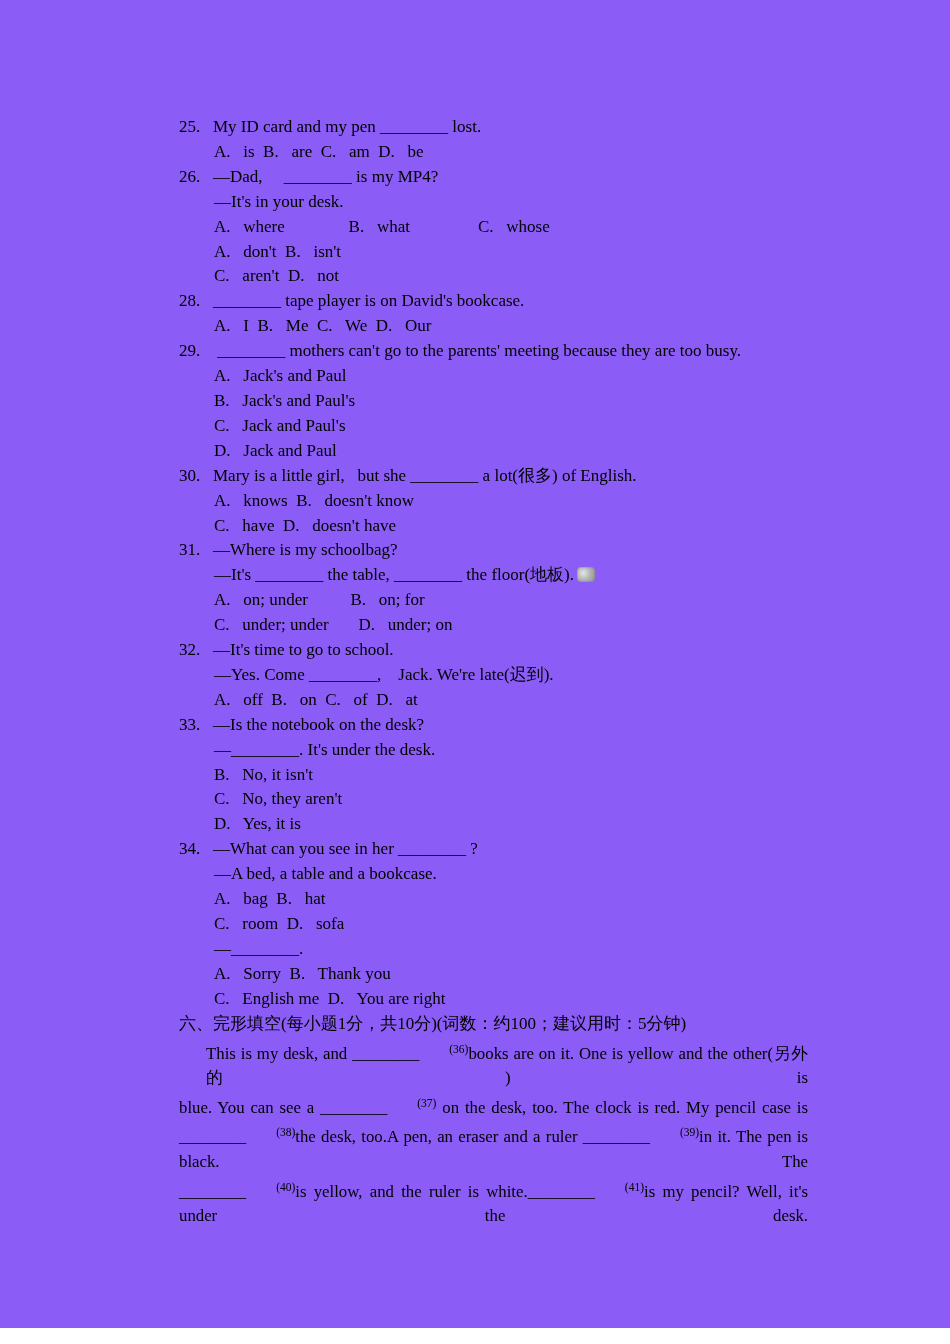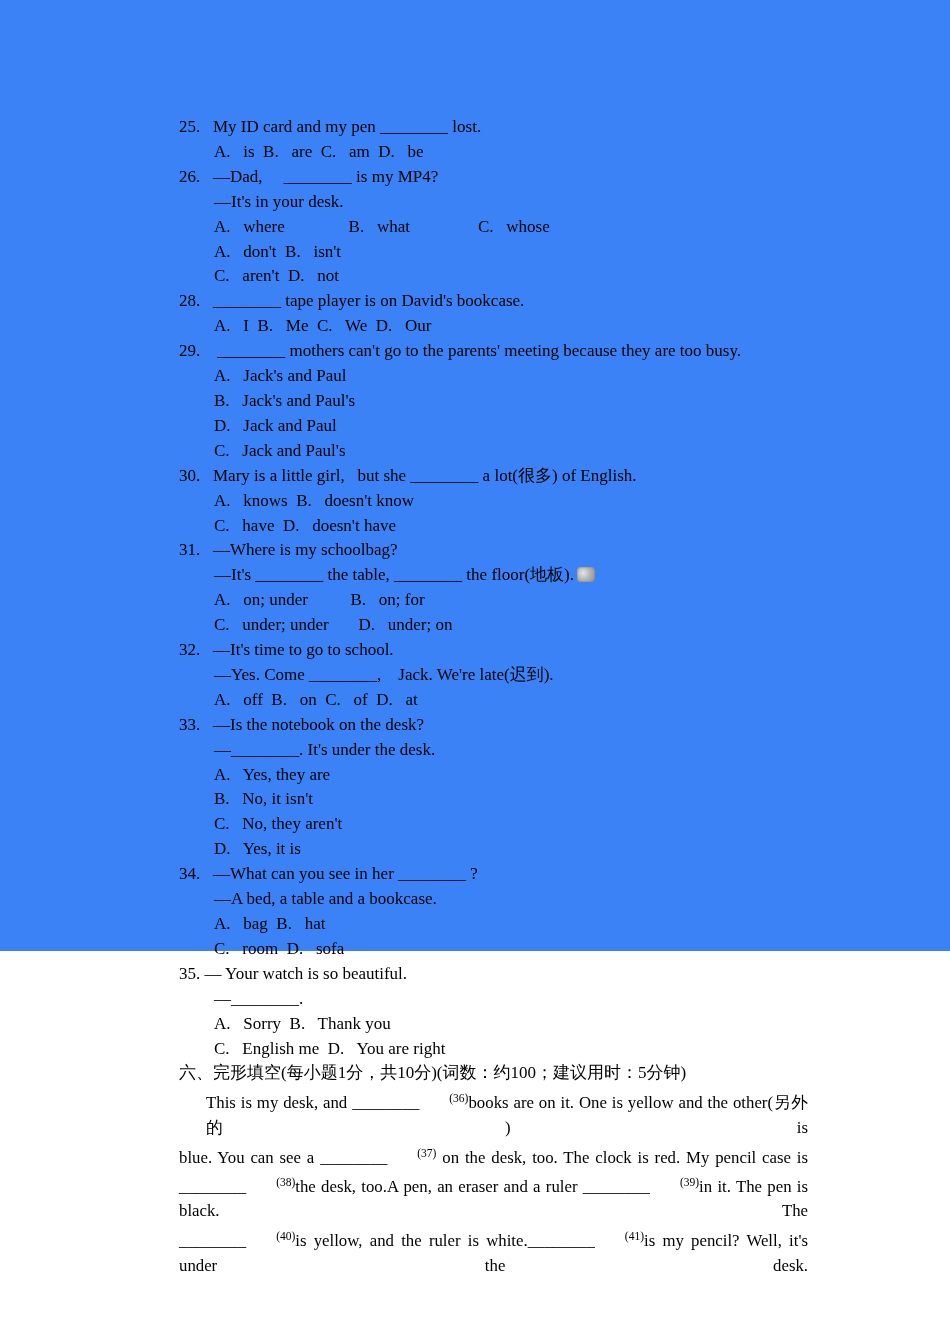--- a/index.html
+++ b/index.html
@@ -6,22 +6,22 @@
     margin: 0;
     padding: 0;
     width: 950px;
     height: 1344px;
     background: #ffffff;
     overflow: hidden;
   }
   .page {
     position: relative;
     width: 950px;
-    height: 951px;
-    background: #3b82f6;
+    height: 1328px;
+    background: #8b5cf6;
     font-family: "Liberation Serif", "DejaVu Serif", serif;
     color: #000000;
   }
   .content {
     position: absolute;
     left: 179px;
     top: 115px;
     width: 629px;
   }
   .line {
@@ -83,55 +83,53 @@
           <div class="line ind"><span>C.   aren't  D.   not</span></div>
         </div>
         <div>
           <div class="line"><span>28.   ________ tape player is on David's bookcase.</span></div>
           <div class="line ind"><span>A.   I  B.   Me  C.   We  D.   Our</span></div>
         </div>
         <div>
           <div class="line"><span>29.    ________ mothers can't go to the parents' meeting because they are too busy.</span></div>
           <div class="line ind"><span>A.   Jack's and Paul</span></div>
           <div class="line ind"><span>B.   Jack's and Paul's</span></div>
+          <div class="line ind"><span>C.   Jack and Paul's</span></div>
           <div class="line ind"><span>D.   Jack and Paul</span></div>
-          <div class="line ind"><span>C.   Jack and Paul's</span></div>
         </div>
         <div>
           <div class="line"><span>30.   Mary is a little girl,   but she ________ a lot(很多) of English.</span></div>
           <div class="line ind"><span>A.   knows  B.   doesn't know</span></div>
           <div class="line ind"><span>C.   have  D.   doesn't have</span></div>
         </div>
         <div>
           <div class="line"><span>31.   —Where is my schoolbag?</span></div>
           <div class="line ind"><span>—It's ________ the table, ________ the floor(地板).</span><span class="img-icon"></span></div>
           <div class="line ind"><span>A.   on; under          B.   on; for</span></div>
           <div class="line ind"><span>C.   under; under       D.   under; on</span></div>
         </div>
         <div>
           <div class="line"><span>32.   —It's time to go to school.</span></div>
           <div class="line ind"><span>—Yes. Come ________,    Jack. We're late(迟到).</span></div>
           <div class="line ind"><span>A.   off  B.   on  C.   of  D.   at</span></div>
         </div>
         <div>
           <div class="line"><span>33.   —Is the notebook on the desk?</span></div>
           <div class="line ind"><span>—________. It's under the desk.</span></div>
-          <div class="line ind"><span>A.   Yes, they are</span></div>
           <div class="line ind"><span>B.   No, it isn't</span></div>
           <div class="line ind"><span>C.   No, they aren't</span></div>
           <div class="line ind"><span>D.   Yes, it is</span></div>
         </div>
         <div>
           <div class="line"><span>34.   —What can you see in her ________ ?</span></div>
           <div class="line ind"><span>—A bed, a table and a bookcase.</span></div>
           <div class="line ind"><span>A.   bag  B.   hat</span></div>
           <div class="line ind"><span>C.   room  D.   sofa</span></div>
         </div>
         <div>
-          <div class="line"><span>35. — Your watch is so beautiful.</span></div>
           <div class="line ind"><span>—________.</span></div>
           <div class="line ind"><span>A.   Sorry  B.   Thank you</span></div>
           <div class="line ind"><span>C.   English me  D.   You are right</span></div>
         </div>
       </div>
     <div class="section-heading">六、完形填空(每小题1分，共10分)(词数：约100；建议用时：5分钟)</div>
     <div id="cloze-container">
         <div class="cloze-line first"><span>This is my desk, and ________</span><span class="sup">(36)</span><span>books are on it. One is yellow and the other(另外的) is</span></div>
         <div class="cloze-line"><span>blue. You can see a ________</span><span class="sup">(37)</span><span> on the desk, too. The clock is red. My pencil case is</span></div>
         <div class="cloze-line"><span>________</span><span class="sup">(38)</span><span>the desk, too.A pen, an eraser and a ruler ________</span><span class="sup">(39)</span><span>in it. The pen is black. The</span></div>

